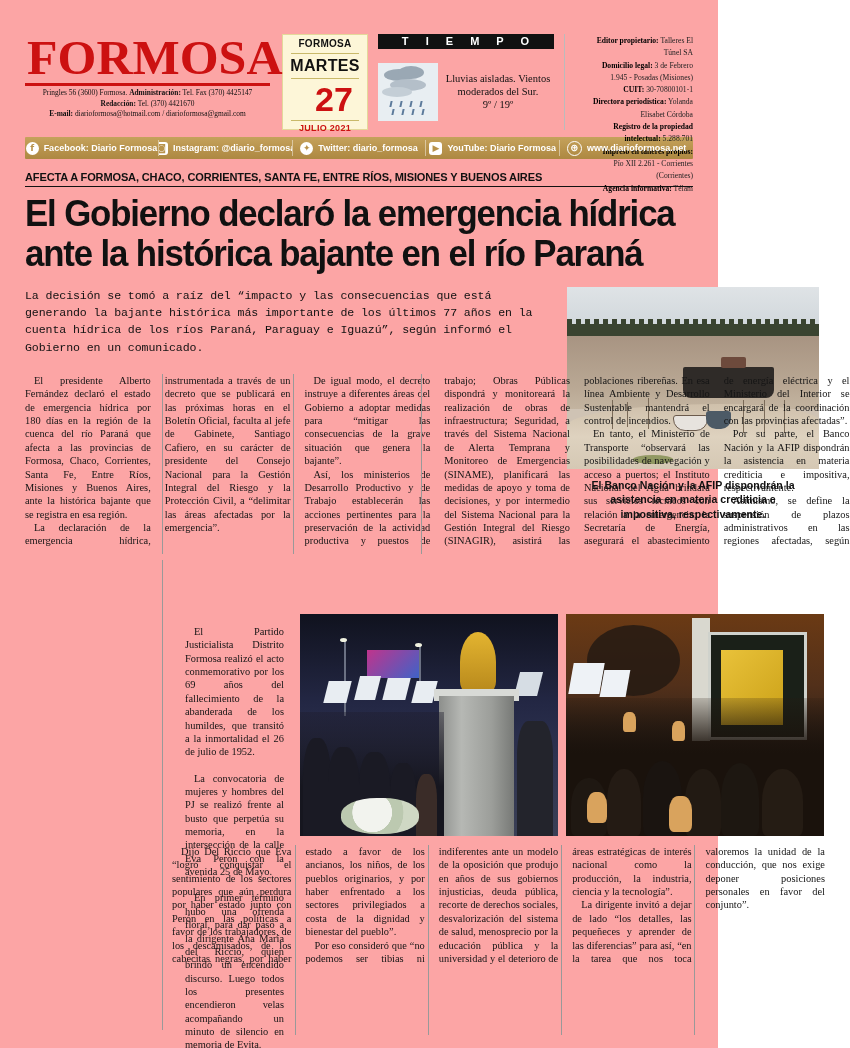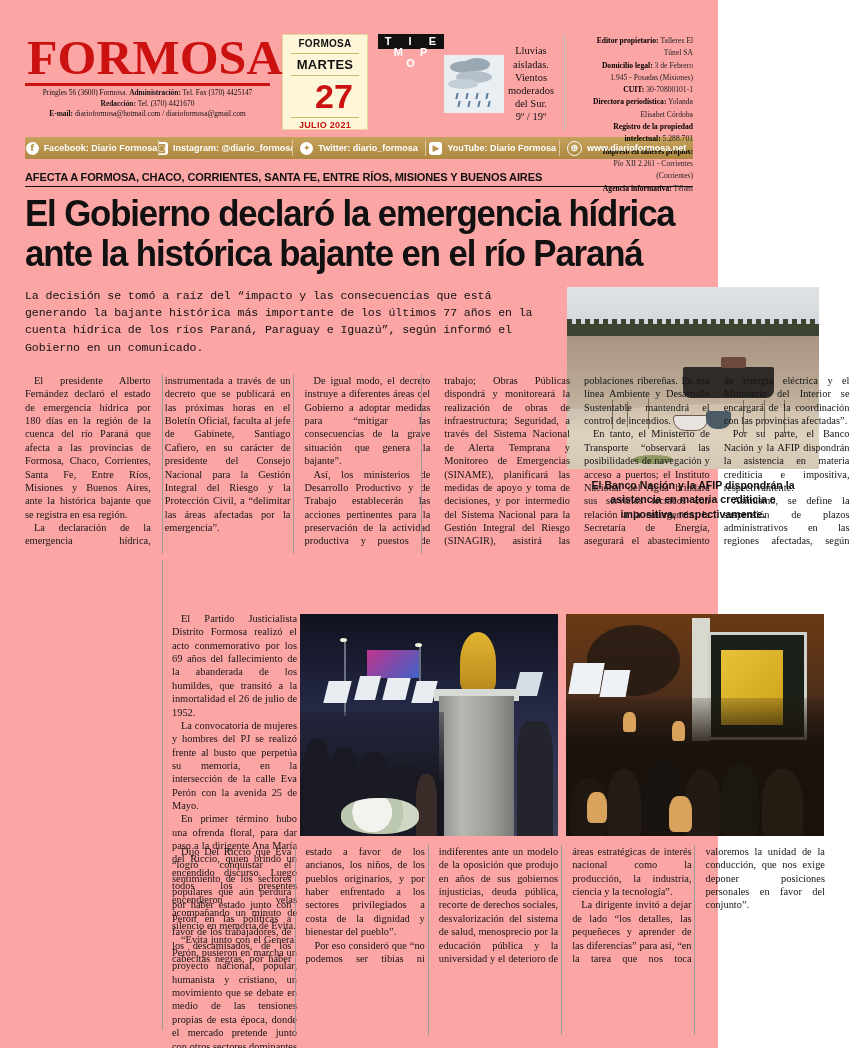--- a/index.html
+++ b/index.html
@@ -88,21 +88,21 @@
   }
   .mast-date .d-city {
     font-size: 10px;
     font-weight: bold;
     color: #111;
     letter-spacing: .3px;
     padding-bottom: 2px;
   }
   .mast-date .d-hr { height: 1px; background: #c9b96a; margin: 2px 8px; }
   .mast-date .d-day {
-    font-size: 13px;
+    font-size: 16px;
     font-weight: bold;
     color: #111;
     letter-spacing: .3px;
     padding: 1px 4px;
   }
   .mast-date .d-num {
     font-size: 34px;
     font-weight: bold;
     color: #cc1111;
     line-height: 1.0;
@@ -113,21 +113,21 @@
     font-weight: bold;
     color: #cc1111;
     letter-spacing: .3px;
   }
 
   .mast-weather {
     flex: 0 0 176px;
     width: 176px;
     margin-left: 10px;
     display: flex;
-    flex-direction: row;
+    flex-direction: column;
   }
   .w-title {
     background: #111;
     color: #fff;
     font-family: "Liberation Sans", sans-serif;
     font-weight: bold;
     font-size: 11px;
     letter-spacing: 7px;
     text-align: center;
     padding: 2px 0 2px 6px;
@@ -358,21 +358,21 @@
     position: absolute;
     left: 172px;
     top: 612px;
     width: 125px;
     font-family: "Liberation Serif", serif;
     font-size: 10.4px;
     line-height: 1.285;
     text-align: justify;
     color: #151515;
   }
-  .story2-body p { margin: 0; text-indent: 9px; }
+  .story2-body p { margin: 13px; text-indent: 9px; }
 
   .photos2 {
     position: absolute;
     left: 300px;
     top: 614px;
     display: flex;
     gap: 8px;
   }
   .photo-evita, .photo-crowd {
     width: 258px;

